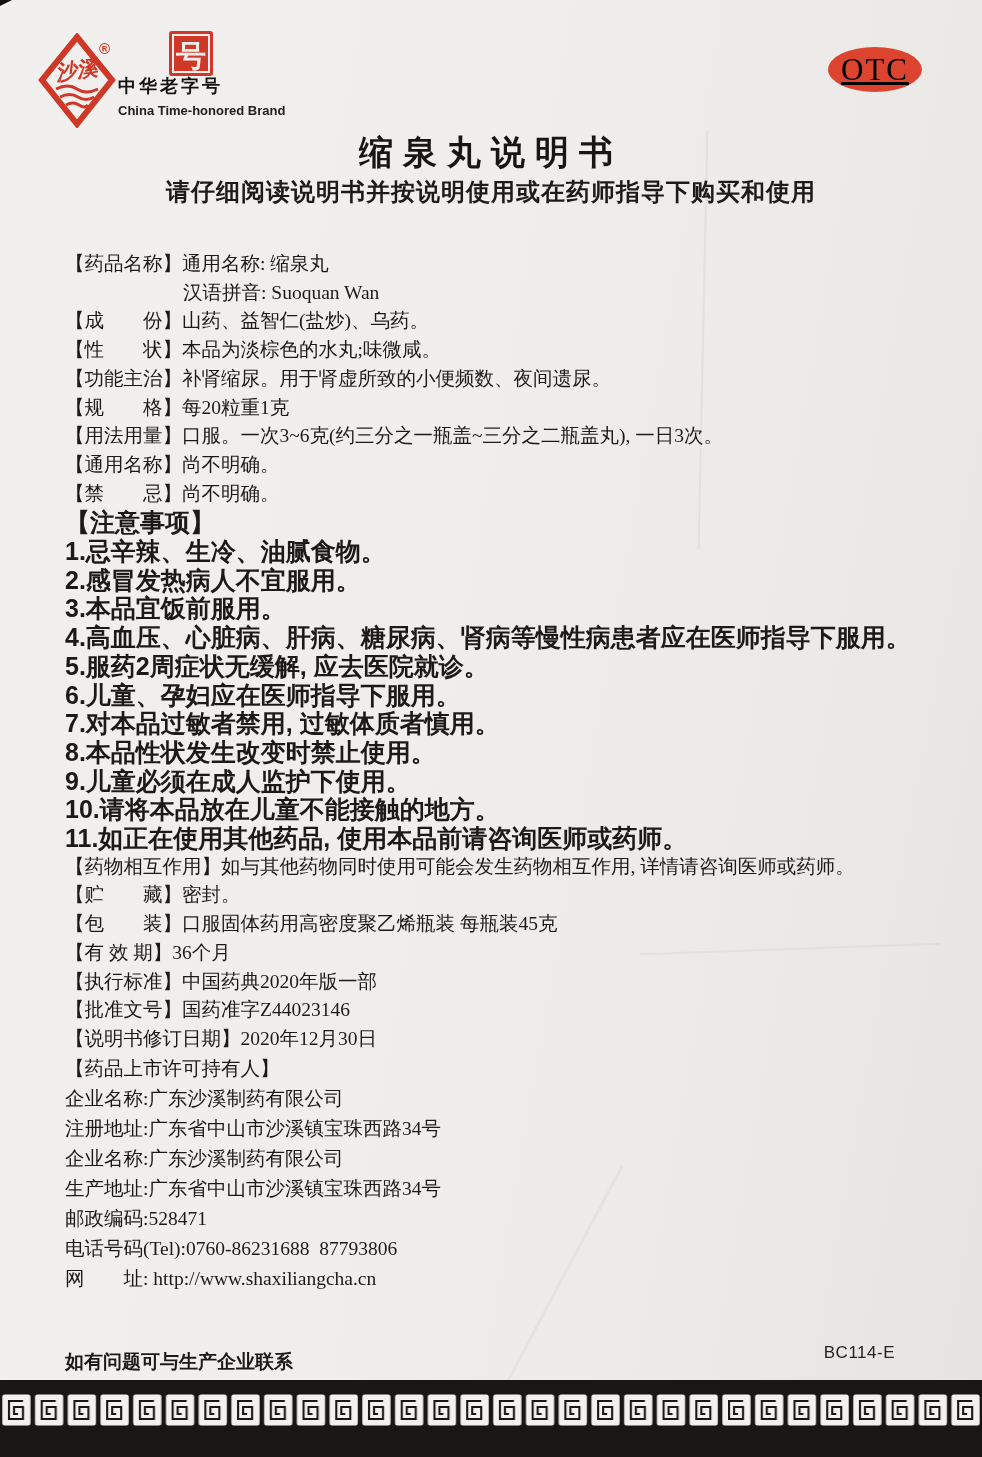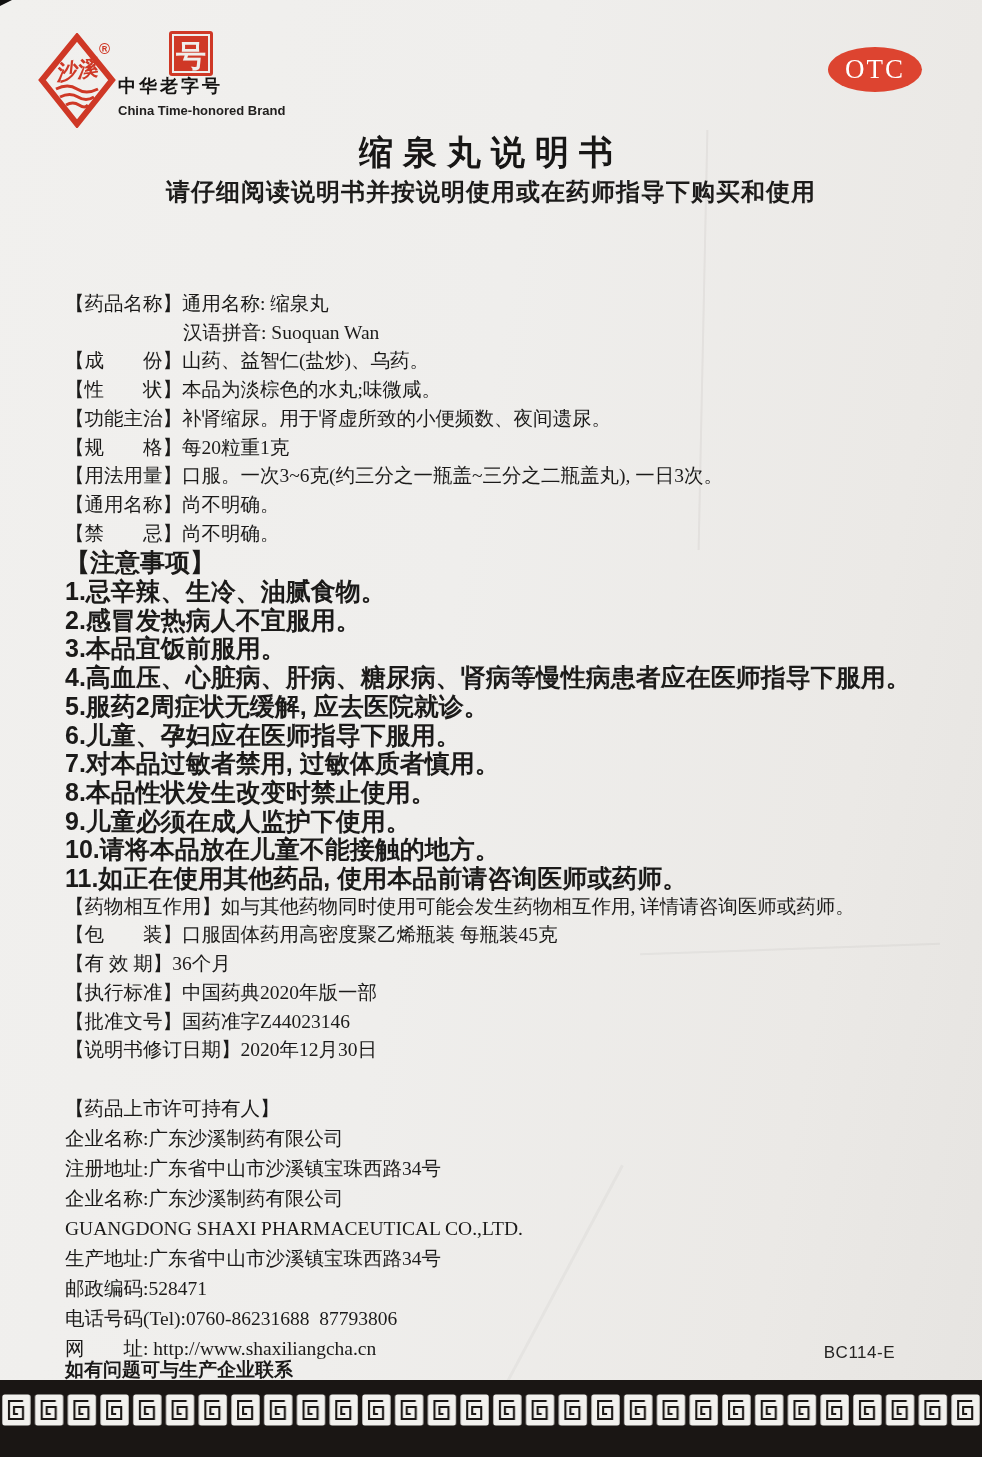--- a/index.html
+++ b/index.html
@@ -22,37 +22,37 @@
   
   .logo-shaxi{position:absolute;left:38px;top:33px;}
   .reg-mark{position:absolute;left:99px;top:40px;color:#cf3826;font-size:15px;
     font-family:"Liberation Sans",sans-serif;font-weight:bold;}
   .seal{position:absolute;left:168px;top:30px;}
   .brand-cn{position:absolute;left:118px;top:74px;font-size:18px;font-weight:bold;
     letter-spacing:3px;color:#141312;font-family:"Liberation Serif","DejaVu Serif",serif;}
   .brand-en{position:absolute;left:118px;top:103px;font-size:13px;font-weight:600;
     color:#22201f;font-family:"Liberation Sans","DejaVu Sans",sans-serif;}
   .otc{position:absolute;left:828px;top:47px;width:94px;height:45px;border-radius:50%;
-    background:#dd4430;color:#ffffff;display:flex;align-items:center;justify-content:center;
-    font-size:27px;letter-spacing:2px;font-family:"Liberation Serif",serif;}
+    background:#dd4430;color:#000000;display:flex;align-items:center;justify-content:center;
+    font-size:31px;letter-spacing:2px;font-family:"Liberation Serif",serif;text-decoration:underline;}
   .title{position:absolute;left:0;top:130px;width:100%;text-align:center;
     font-size:34px;font-weight:bold;letter-spacing:10px;color:#171615;}
   .subtitle{position:absolute;left:0;top:176px;width:100%;text-align:center;
     font-size:24px;font-weight:bold;letter-spacing:1px;color:#1c1b1a;
     font-family:"Liberation Sans","DejaVu Sans",sans-serif;}
 
   
-  .block{position:absolute;left:65px;right:40px;font-size:19.5px;margin-top:40px;}
+  .block{position:absolute;left:65px;right:40px;font-size:19.5px;}
   .block1{top:250px;line-height:28.7px;}
   .block2{top:1054px;line-height:30px;}
   .line{white-space:pre;}
   .line.indent{padding-left:118px;}
   .line.hei{font-family:"Liberation Sans","DejaVu Sans",sans-serif;font-weight:bold;font-size:25px;}
   .footer-row{position:absolute;left:65px;right:75px;top:1341px;height:26px;}
-  .footer-note{position:absolute;left:0;top:16px;font-family:"Liberation Sans","DejaVu Sans",sans-serif;
+  .footer-note{position:absolute;left:0;top:8px;font-family:"Liberation Sans","DejaVu Sans",sans-serif;
     font-weight:bold;font-size:19px;white-space:pre;}
   .footer-code{position:absolute;right:12px;top:2px;font-family:"Liberation Sans","DejaVu Sans",sans-serif;
     font-size:17px;letter-spacing:0.5px;color:#242322;}
 
   
   .band{position:absolute;left:0;top:1380px;width:982px;height:77px;background:#1a1614;}
   .band svg{position:absolute;left:0;top:13px;}
 </style>
 </head>
 <body>
@@ -103,33 +103,33 @@
     <div class="line hei">3.本品宜饭前服用。</div>
     <div class="line hei">4.高血压、心脏病、肝病、糖尿病、肾病等慢性病患者应在医师指导下服用。</div>
     <div class="line hei">5.服药2周症状无缓解, 应去医院就诊。</div>
     <div class="line hei">6.儿童、孕妇应在医师指导下服用。</div>
     <div class="line hei">7.对本品过敏者禁用, 过敏体质者慎用。</div>
     <div class="line hei">8.本品性状发生改变时禁止使用。</div>
     <div class="line hei">9.儿童必须在成人监护下使用。</div>
     <div class="line hei">10.请将本品放在儿童不能接触的地方。</div>
     <div class="line hei">11.如正在使用其他药品, 使用本品前请咨询医师或药师。</div>
     <div class="line">【药物相互作用】如与其他药物同时使用可能会发生药物相互作用, 详情请咨询医师或药师。</div>
+    <div class="line">【贮　　藏】密封。</div>
     <div class="line">【包　　装】口服固体药用高密度聚乙烯瓶装 每瓶装45克</div>
     <div class="line">【有 效 期】36个月</div>
     <div class="line">【执行标准】中国药典2020年版一部</div>
     <div class="line">【批准文号】国药准字Z44023146</div>
     <div class="line">【说明书修订日期】2020年12月30日</div>
   </div>
 
   <div class="block block2">
     <div class="line">【药品上市许可持有人】</div>
     <div class="line">企业名称:广东沙溪制药有限公司</div>
     <div class="line">注册地址:广东省中山市沙溪镇宝珠西路34号</div>
     <div class="line">企业名称:广东沙溪制药有限公司</div>
-    <div class="line">GUANGDONG SHAXI PHARMACEUTICAL CO.,LTD.</div>
     <div class="line">生产地址:广东省中山市沙溪镇宝珠西路34号</div>
     <div class="line">邮政编码:528471</div>
     <div class="line">电话号码(Tel):0760-86231688  87793806</div>
     <div class="line">网　　址: http://www.shaxiliangcha.cn</div>
   </div>
 
   <div class="footer-row">
     <div class="footer-note">如有问题可与生产企业联系</div>
     <div class="footer-code">BC114-E</div>
   </div>

